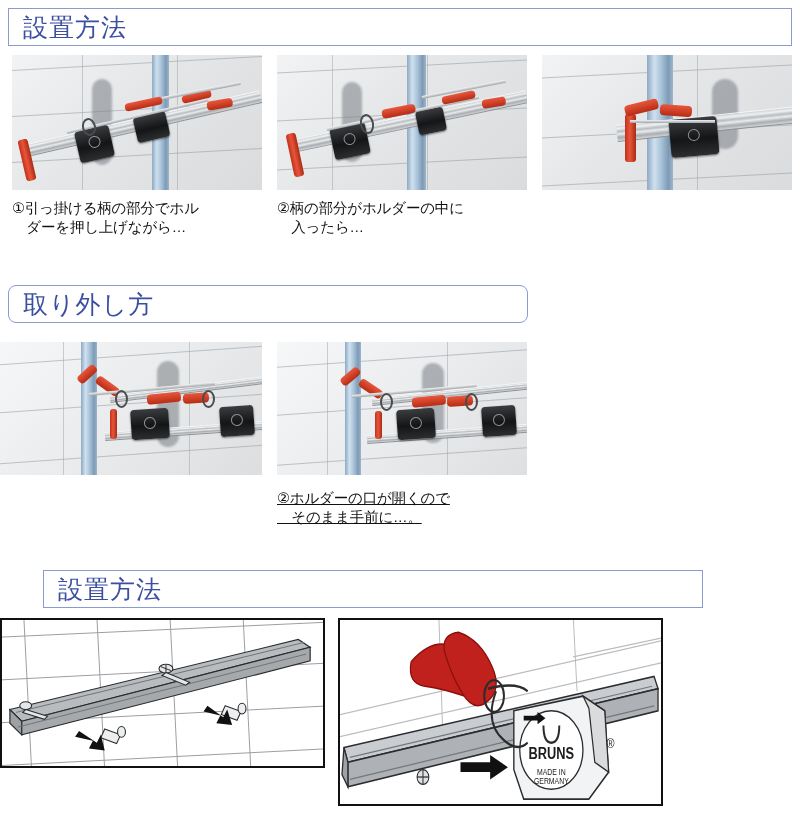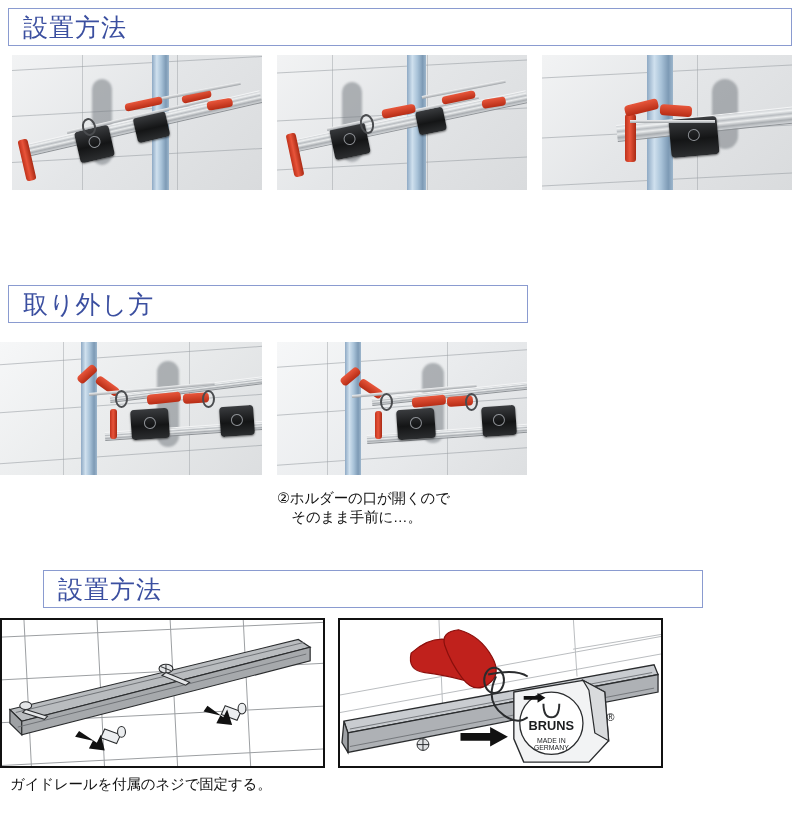--- a/index.html
+++ b/index.html
@@ -186,22 +186,26 @@
       <div class="rail-end" style="left:33%; top:44%; width:11px; height:48px;"></div>
       <div class="holder" style="left:51%; top:47%; width:48px; height:38px; transform:rotate(-5deg);">
         <div class="dot"></div>
       </div>
       <div class="grip" style="left:33%; top:38%; width:34px; height:11px; transform:rotate(-14deg);"></div>
       <div class="grip" style="left:47%; top:36%; width:32px; height:11px; transform:rotate(4deg);"></div>
       <div class="wire" style="left:35%; top:48%; width:34%; height:3px;"></div>
     </div>
   </div>
 
-
-  <div class="sec-header" style="left:8px; top:285px; width:520px;">
+  <div class="cap" style="left:12px; top:199px; width:255px;">①引っ掛ける柄の部分でホル
+　ダーを押し上げながら…</div>
+  <div class="cap" style="left:277px; top:199px; width:255px;">②柄の部分がホルダーの中に
+　入ったら…</div>
+
+  <div class="sec-header" style="left:8px; top:285px; width:520px;border-radius:8px;">
     <span class="txt">取り外し方</span>
   </div>
 
   <div class="panel" style="left:0px; top:342px; width:262px; height:133px;">
     <div class="scene">
       <div class="wall" style="background:linear-gradient(135deg,#f6f7f8 0%,#e9ebec 50%,#dcdee0 100%);"></div>
       <div class="tileline" style="top:10%; transform:rotate(-4deg);"></div>
       <div class="tileline" style="top:46%; transform:rotate(-4deg);"></div>
       <div class="tileline" style="top:84%; transform:rotate(-4deg);"></div>
       <div class="tilev" style="left:24%;"></div>
@@ -249,21 +253,21 @@
       <div class="grip" style="left:26%; top:28%; width:22px; height:9px; transform:rotate(-40deg);"></div>
       <div class="grip" style="left:33%; top:26%; width:26px; height:9px; transform:rotate(34deg);"></div>
       <div class="grip" style="left:54%; top:42%; width:34px; height:10px; transform:rotate(-6deg);"></div>
       <div class="grip" style="left:68%; top:41%; width:26px; height:10px; transform:rotate(-4deg);"></div>
       <div class="wire" style="left:30%; top:40%; width:50%; height:3px; transform:rotate(-5deg);"></div>
       <div class="ring" style="left:41%; top:38%; width:13px; height:18px;"></div>
       <div class="ring" style="left:75%; top:38%; width:13px; height:18px;"></div>
     </div>
   </div>
 
-  <div class="cap" style="left:277px; top:489px; width:255px;">②ホルダーの口が開くので
+  <div class="cap" style="left:277px; top:489px; width:255px;text-decoration:underline;">②ホルダーの口が開くので
 　そのまま手前に…。</div>
 
   <div class="sec-header" style="left:8px; top:570px; width:660px;margin-left:35px;">
     <span class="txt">設置方法</span>
   </div>
 
   <div class="panel lineart" style="left:0px; top:618px; width:325px; height:150px;">
     <svg viewBox="0 0 325 150" preserveAspectRatio="none">
       <rect x="0" y="0" width="325" height="150" fill="#ffffff"></rect>
       <g stroke="#9a9da0" stroke-width="1" fill="none">
@@ -300,21 +304,21 @@
         <path d="M226 88 L242 94 L238 103 L222 97 Z"></path>
         <ellipse cx="243" cy="91" rx="4" ry="5.5"></ellipse>
       </g>
       <g fill="#111">
         <path d="M78 114 L96 126 L100 118 L104 134 L88 132 L92 124 L74 120 Z"></path>
         <path d="M208 88 L224 100 L228 92 L233 108 L217 106 L221 98 L204 94 Z"></path>
       </g>
     </svg>
   </div>
 
-  <div class="panel lineart" style="left:338px; top:618px; width:325px; height:150px;">
+  <div class="panel lineart" style="left:338px; top:618px; width:325px; height:188px;">
     <svg viewBox="0 0 325 150" preserveAspectRatio="none">
       <rect x="0" y="0" width="325" height="150" fill="#ffffff"></rect>
       <g stroke="#b9bcbf" stroke-width="1" fill="none">
         <line x1="-5" y1="96" x2="330" y2="34"></line>
         <line x1="-5" y1="78" x2="330" y2="16"></line>
         <line x1="100" y1="-5" x2="104" y2="92"></line>
         <line x1="236" y1="-5" x2="240" y2="58"></line>
         <line x1="236" y1="30" x2="330" y2="14"></line>
       </g>
 
@@ -356,15 +360,14 @@
 
       <g fill="#111">
         <path d="M122 116 L152 116 L152 110 L170 120 L152 130 L152 124 L122 124 Z"></path>
       </g>
       <g fill="#111">
         <path d="M186 78 L200 78 L200 75 L208 80 L200 85 L200 82 L186 82 Z"></path>
       </g>
     </svg>
   </div>
 
-  <div class="cap" style="left:10px; top:775px; width:320px;">ガイドレールを付属のネジで固定する。</div>
 
 </div>
 
 </body></html>

